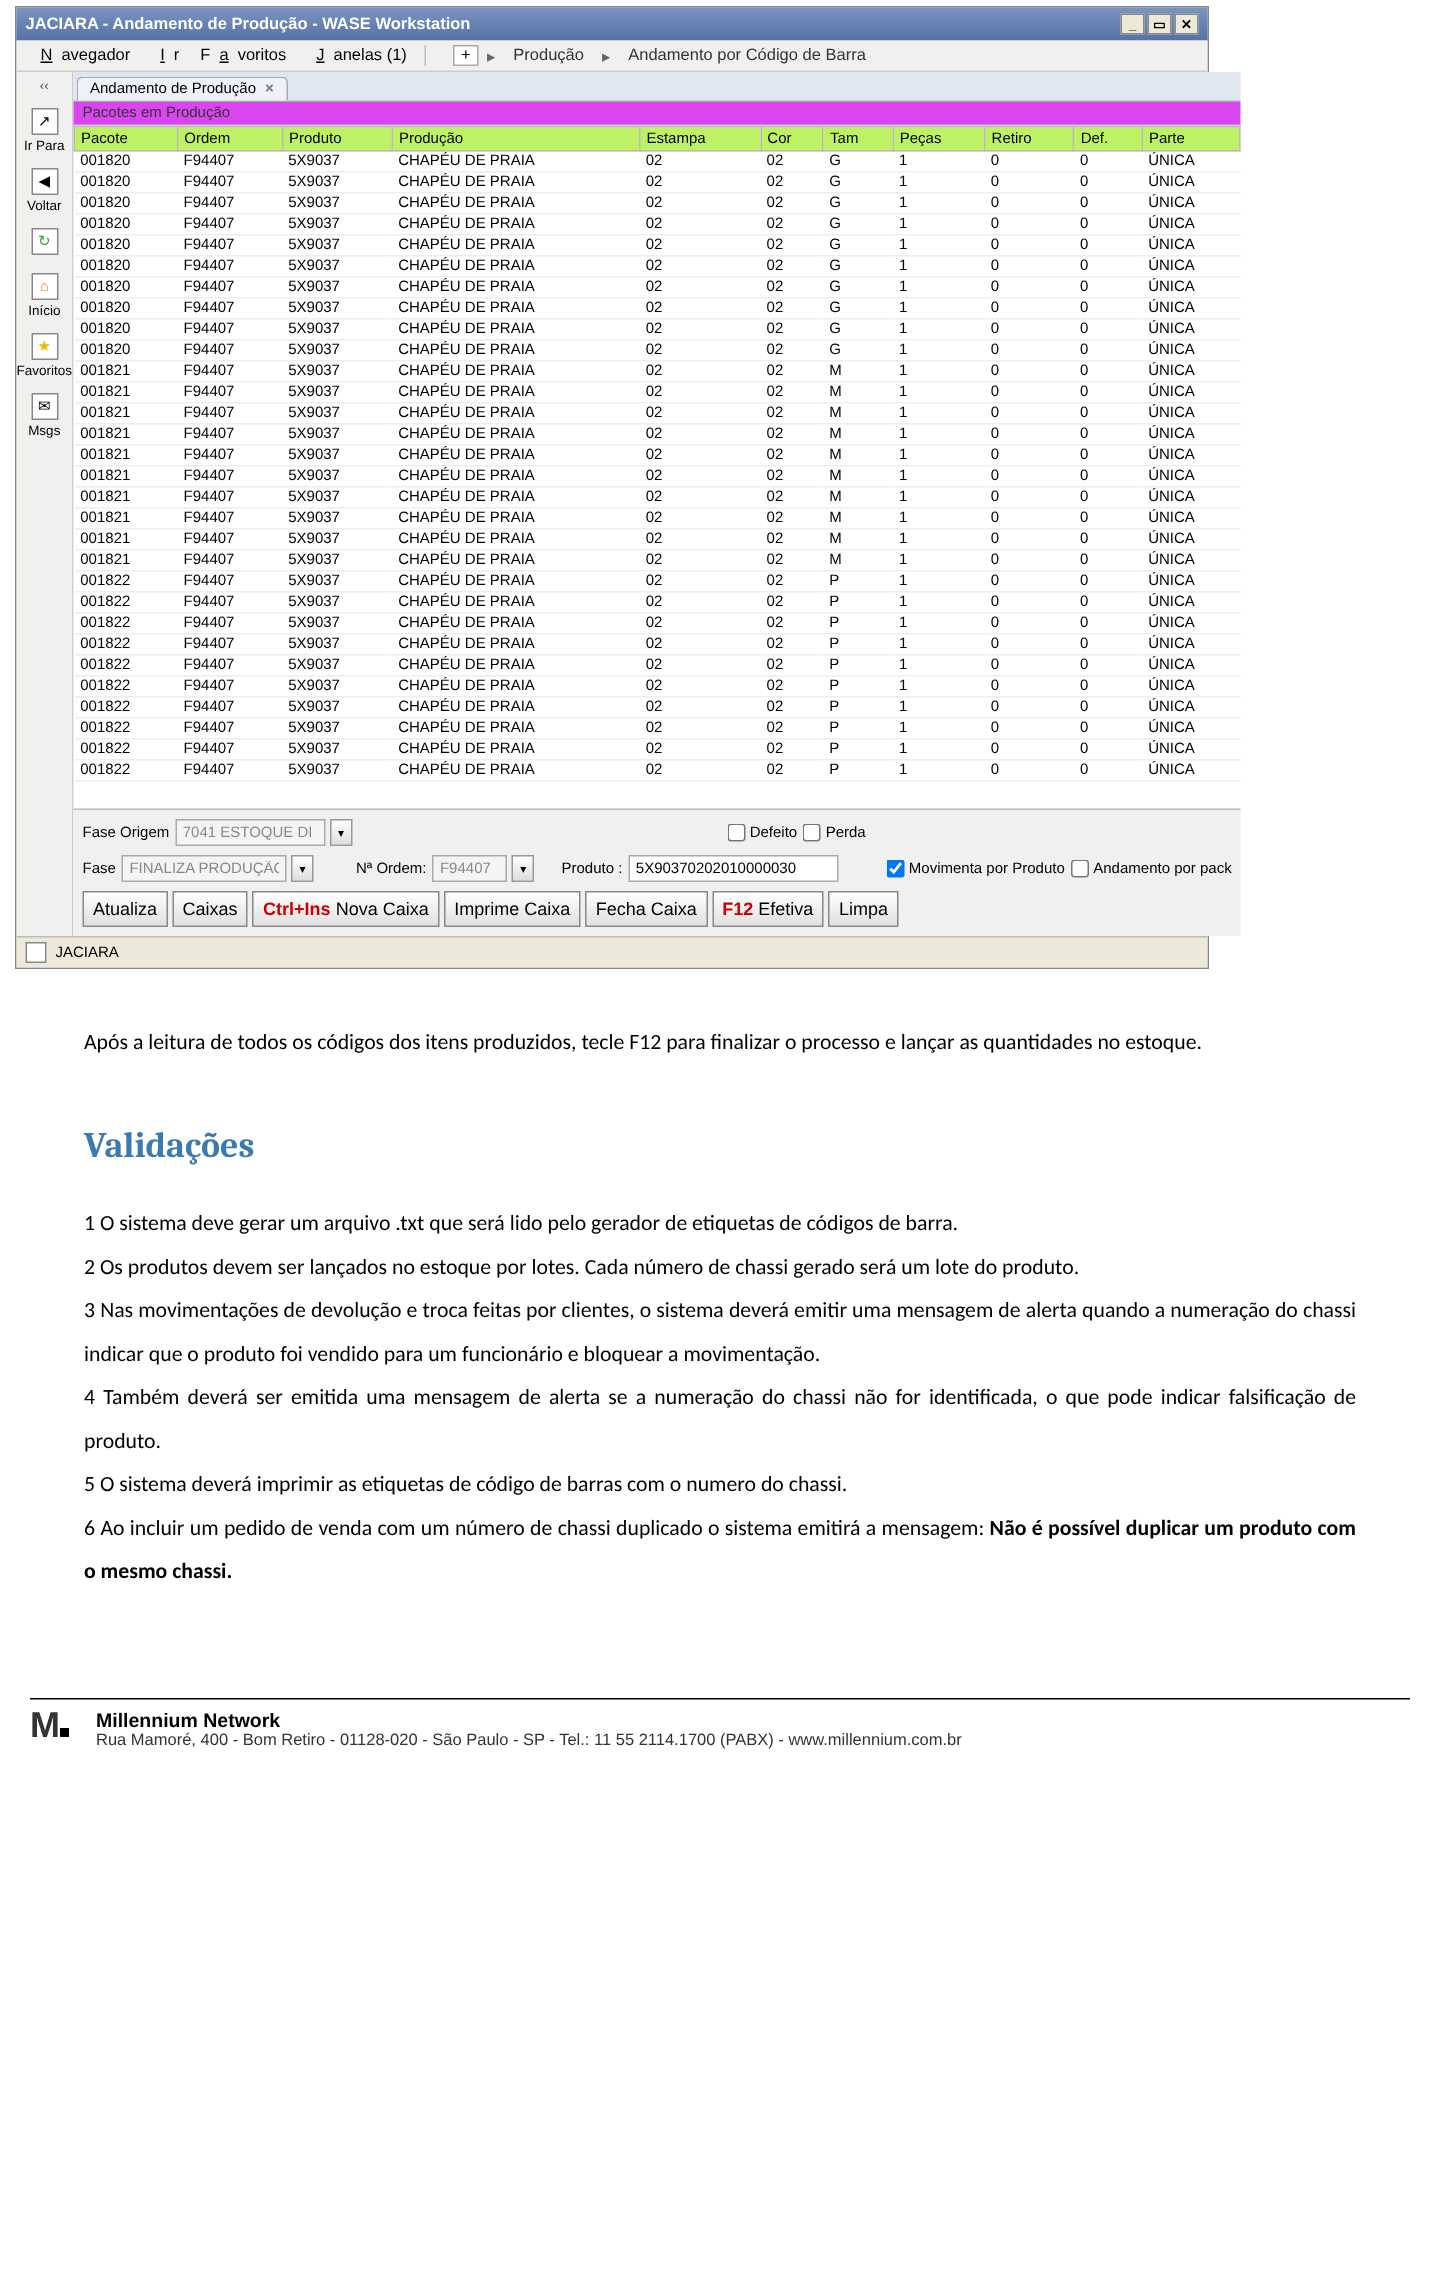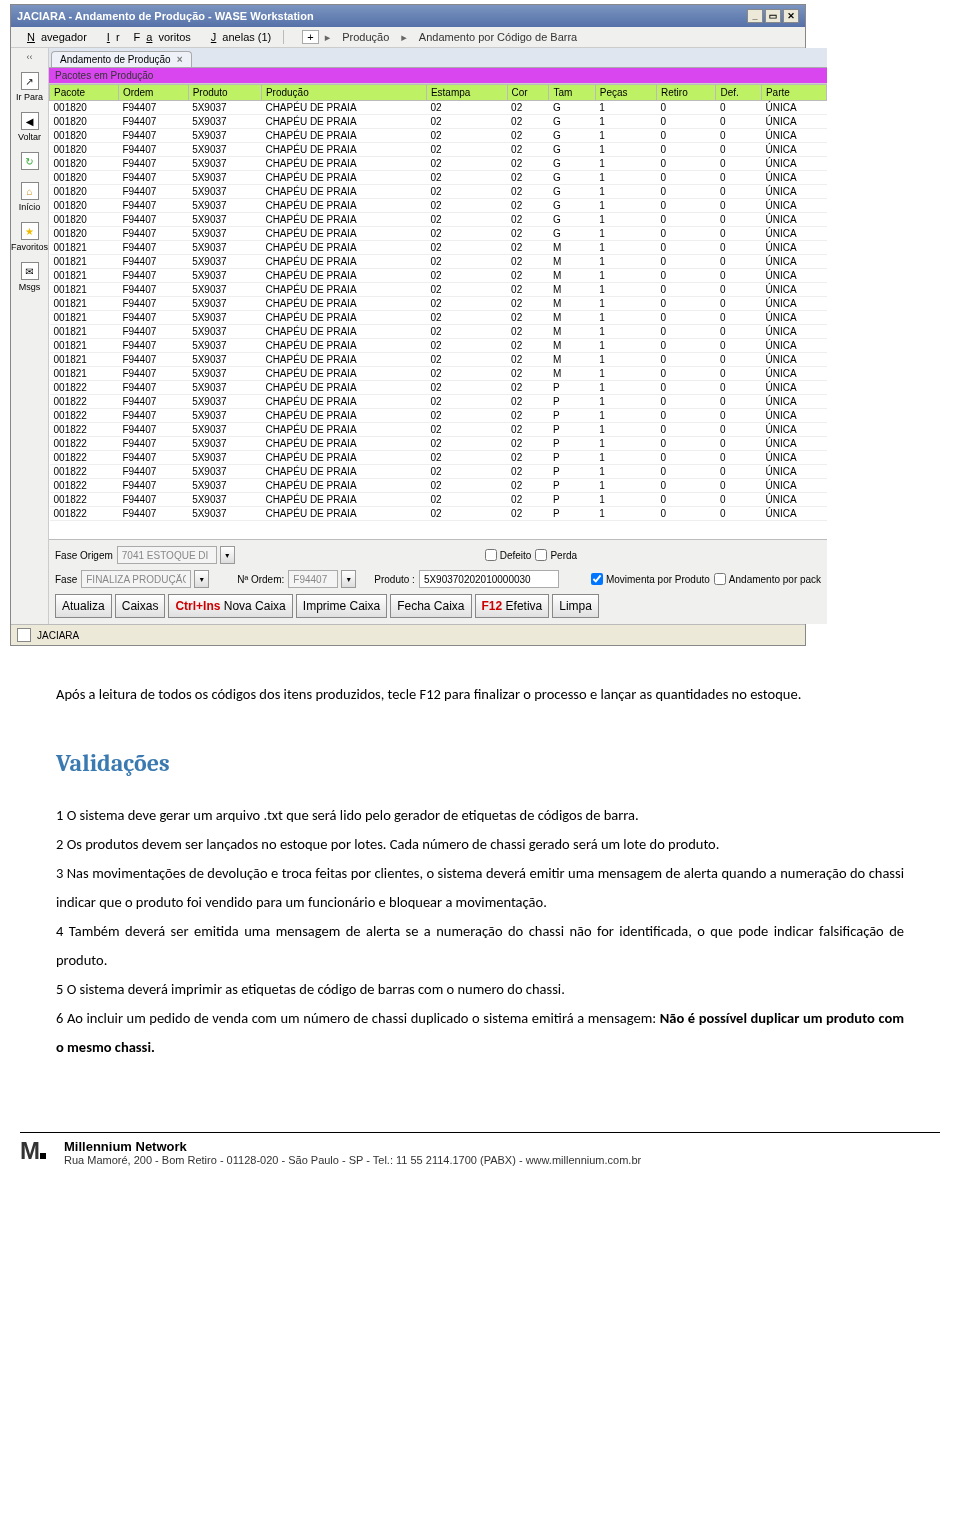--- a/index.html
+++ b/index.html
@@ -615,17 +615,17 @@
     <p>5  O sistema deverá imprimir as etiquetas de código de barras com o numero do chassi.</p>
     <p><span>6 Ao incluir um pedido de venda com um número de chassi duplicado o sistema emitirá a mensagem:  </span><b>Não é possível duplicar um produto com o mesmo chassi.</b></p>
   </div>
 
   <div class="footer">
     <div class="footer-logo">
       <div class="footer-logo-m">M<span class="dot"></span></div>
     </div>
     <div class="footer-text">
       <div class="brand">Millennium Network</div>
-      <div class="addr">Rua Mamoré, 200 - Bom Retiro - 01128-020 - São Paulo - SP - Tel.: 11 55 2114.1700 (PABX) - www.millennium.com.br</div>
+      <div class="addr">Rua Mamoré, 400 - Bom Retiro - 01128-020 - São Paulo - SP - Tel.: 11 55 2114.1700 (PABX) - www.millennium.com.br</div>
     </div>
   </div>
 
 </div>
 
 </body></html>

